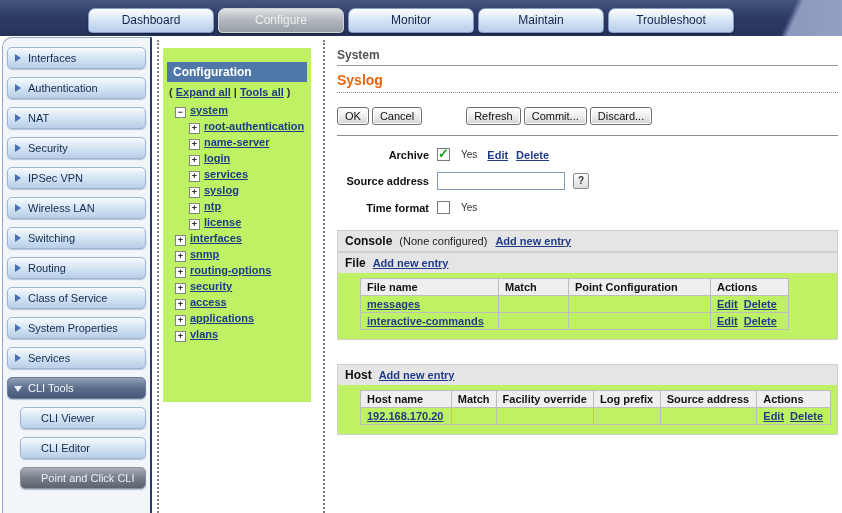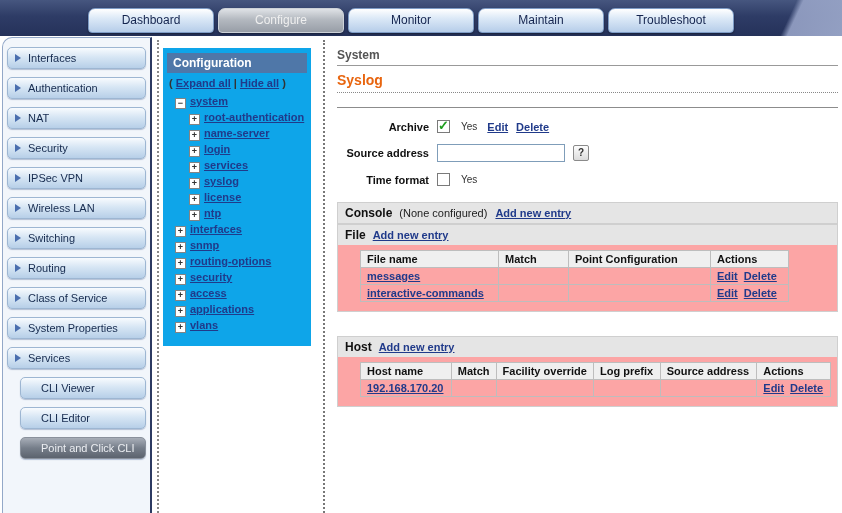--- a/index.html
+++ b/index.html
@@ -40,22 +40,22 @@
     background:linear-gradient(180deg,#f8fbfe 0%,#d7e6f4 45%,#b7cfe8 100%);
     box-shadow:0 1px 1px rgba(60,90,140,.35); cursor:pointer; white-space:nowrap; overflow:hidden; }
   .sub-btn.selected { background:linear-gradient(180deg,#a8aeb8 0%,#767e8a 50%,#5c636e 100%);
     border-color:#8a919c; color:#eceef2; }
 
   
   .vsep1 { position:absolute; left:157px; top:40px; bottom:0; width:0; border-left:2px dotted #8a8a8a; }
   .vsep2 { position:absolute; left:323px; top:40px; bottom:0; width:0; border-left:2px dotted #777777; }
 
   
-  .tree-panel { position:absolute; left:163px; top:48px; width:148px; height:298px;
-    background:#0ea5e9; padding:5px 4px; overflow:hidden; }
+  .tree-panel { position:absolute; left:163px; top:48px; width:148px; height:354px;
+    background:#bef264; padding:14px 4px; overflow:hidden; }
   .tree-title { background:#4f77a8; color:#ffffff; font-weight:bold; font-size:12px;
     padding:3px 6px; margin-bottom:4px; }
   .tree-expand { font-weight:bold; color:#333; margin:2px 0 4px 2px; white-space:nowrap; }
   a.tlink, .tree-expand a { color:#203a8a; font-weight:bold; text-decoration:underline; cursor:pointer; }
   .tree-row { height:16px; line-height:16px; white-space:nowrap; overflow:hidden; }
   .pm { display:inline-block; width:11px; height:11px; line-height:9px; text-align:center;
     border:1px solid #848484; background:#ffffff; color:#333; font-size:9px; font-weight:bold;
     margin-right:4px; vertical-align:-1px; cursor:pointer; }
 
   
@@ -85,21 +85,21 @@
   a.alink { color:#203a8a; font-weight:bold; text-decoration:underline; cursor:pointer; margin-left:10px; }
   .txt-input { width:128px; height:18px; border:1px solid #7f9db9; font-size:11px; padding:1px 3px; }
   .help-btn { width:16px; height:16px; margin-left:8px; text-align:center; line-height:14px;
     font-size:10px; font-weight:bold; color:#333; border:1px solid #8a8a8a; border-radius:2px;
     background:linear-gradient(180deg,#fdfdfd,#dcdcdc); cursor:pointer; }
 
   .section { border:1px solid #cfcfcf; }
   .section-bar { background:#e5e5e5; padding:3px 7px; display:flex; align-items:center; }
   .section-title { font-weight:bold; font-size:12px; color:#111; margin-right:7px; }
   .section-status { color:#222; margin-right:8px; }
-  .section-body { padding:5px 6px 9px 22px; background:#fca5a5; }
+  .section-body { padding:5px 6px 9px 22px; background:#bef264; }
 
   table.grid { border-collapse:collapse; }
   table.grid th, table.grid td { border:1px solid #bdbdbd; padding:2px 6px; height:17px;
     text-align:left; font-size:11px; white-space:nowrap; }
   table.grid th { font-weight:bold; background:#efefef; color:#111; }
   table.grid td a { color:#203a8a; font-weight:bold; text-decoration:underline; cursor:pointer; }
   table.grid td a + a { margin-left:6px; }
 
   .file-table col.c0{width:138px} .file-table col.c1{width:70px}
   .file-table col.c2{width:142px} .file-table col.c3{width:78px}
@@ -124,56 +124,60 @@
     <div class="acc-btn"><span class="tri"></span>Authentication</div>
     <div class="acc-btn"><span class="tri"></span>NAT</div>
     <div class="acc-btn"><span class="tri"></span>Security</div>
     <div class="acc-btn"><span class="tri"></span>IPSec VPN</div>
     <div class="acc-btn"><span class="tri"></span>Wireless LAN</div>
     <div class="acc-btn"><span class="tri"></span>Switching</div>
     <div class="acc-btn"><span class="tri"></span>Routing</div>
     <div class="acc-btn"><span class="tri"></span>Class of Service</div>
     <div class="acc-btn"><span class="tri"></span>System Properties</div>
     <div class="acc-btn"><span class="tri"></span>Services</div>
+    <div class="acc-btn open"><span class="tri"></span>CLI Tools</div>
     <div class="sub-btn">CLI Viewer</div>
     <div class="sub-btn">CLI Editor</div>
     <div class="sub-btn selected">Point and Click CLI</div>
   </div>
 
 <div class="vsep1"></div>
 <div class="vsep2"></div>
 
 <div class="tree-panel">
   <div class="tree-title">Configuration</div>
-  <div class="tree-expand"><span>(</span> <a>Expand all</a> <span>|</span> <a>Hide all</a> <span>)</span></div>
+  <div class="tree-expand"><span>(</span> <a>Expand all</a> <span>|</span> <a>Tools all</a> <span>)</span></div>
   <div id="tree-nodes">
       <div class="tree-row" style="padding-left: 8px;"><span class="pm">−</span><a class="tlink">system</a></div>
       <div class="tree-row" style="padding-left: 22px;"><span class="pm">+</span><a class="tlink">root-authentication</a></div>
       <div class="tree-row" style="padding-left: 22px;"><span class="pm">+</span><a class="tlink">name-server</a></div>
       <div class="tree-row" style="padding-left: 22px;"><span class="pm">+</span><a class="tlink">login</a></div>
       <div class="tree-row" style="padding-left: 22px;"><span class="pm">+</span><a class="tlink">services</a></div>
       <div class="tree-row" style="padding-left: 22px;"><span class="pm">+</span><a class="tlink">syslog</a></div>
+      <div class="tree-row" style="padding-left: 22px;"><span class="pm">+</span><a class="tlink">ntp</a></div>
       <div class="tree-row" style="padding-left: 22px;"><span class="pm">+</span><a class="tlink">license</a></div>
-      <div class="tree-row" style="padding-left: 22px;"><span class="pm">+</span><a class="tlink">ntp</a></div>
       <div class="tree-row" style="padding-left: 8px;"><span class="pm">+</span><a class="tlink">interfaces</a></div>
       <div class="tree-row" style="padding-left: 8px;"><span class="pm">+</span><a class="tlink">snmp</a></div>
       <div class="tree-row" style="padding-left: 8px;"><span class="pm">+</span><a class="tlink">routing-options</a></div>
       <div class="tree-row" style="padding-left: 8px;"><span class="pm">+</span><a class="tlink">security</a></div>
       <div class="tree-row" style="padding-left: 8px;"><span class="pm">+</span><a class="tlink">access</a></div>
       <div class="tree-row" style="padding-left: 8px;"><span class="pm">+</span><a class="tlink">applications</a></div>
       <div class="tree-row" style="padding-left: 8px;"><span class="pm">+</span><a class="tlink">vlans</a></div>
     </div>
 </div>
 
 <div class="main">
   <div class="crumb">System</div>
   <div class="thinline"></div>
   <div class="page-title">Syslog</div>
   <div class="dotline"></div>
 
+  <div class="btnrow">
+    <span class="btn">OK</span><span class="btn" style="margin-left:3px">Cancel</span><span class="gap"></span><span class="btn">Refresh</span><span class="btn">Commit...</span><span class="btn">Discard...</span>
+  </div>
   <div class="btnrow-line"></div>
 
   <div class="form-row">
     <div class="form-label">Archive</div>
     <div class="form-ctl">
       <span class="cbx checked" id="archive-cbx"></span>
       <span class="yes-lbl">Yes</span>
       <a class="alink">Edit</a>
       <a class="alink" style="margin-left:8px">Delete</a>
     </div>

